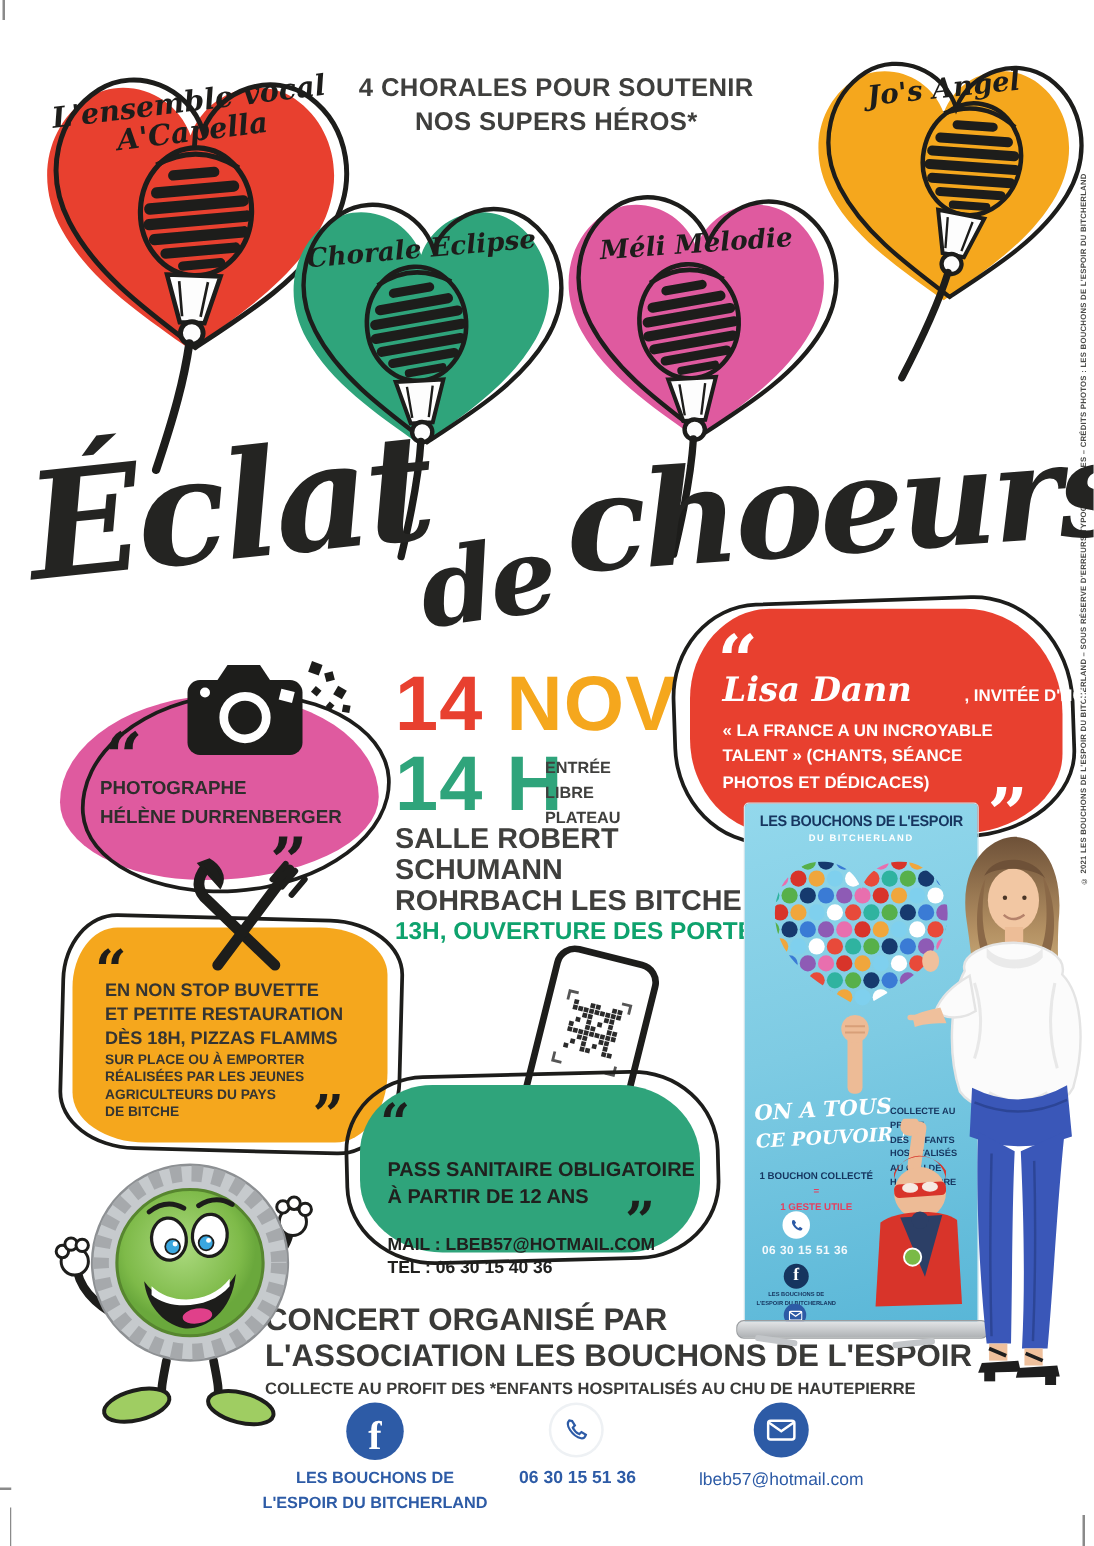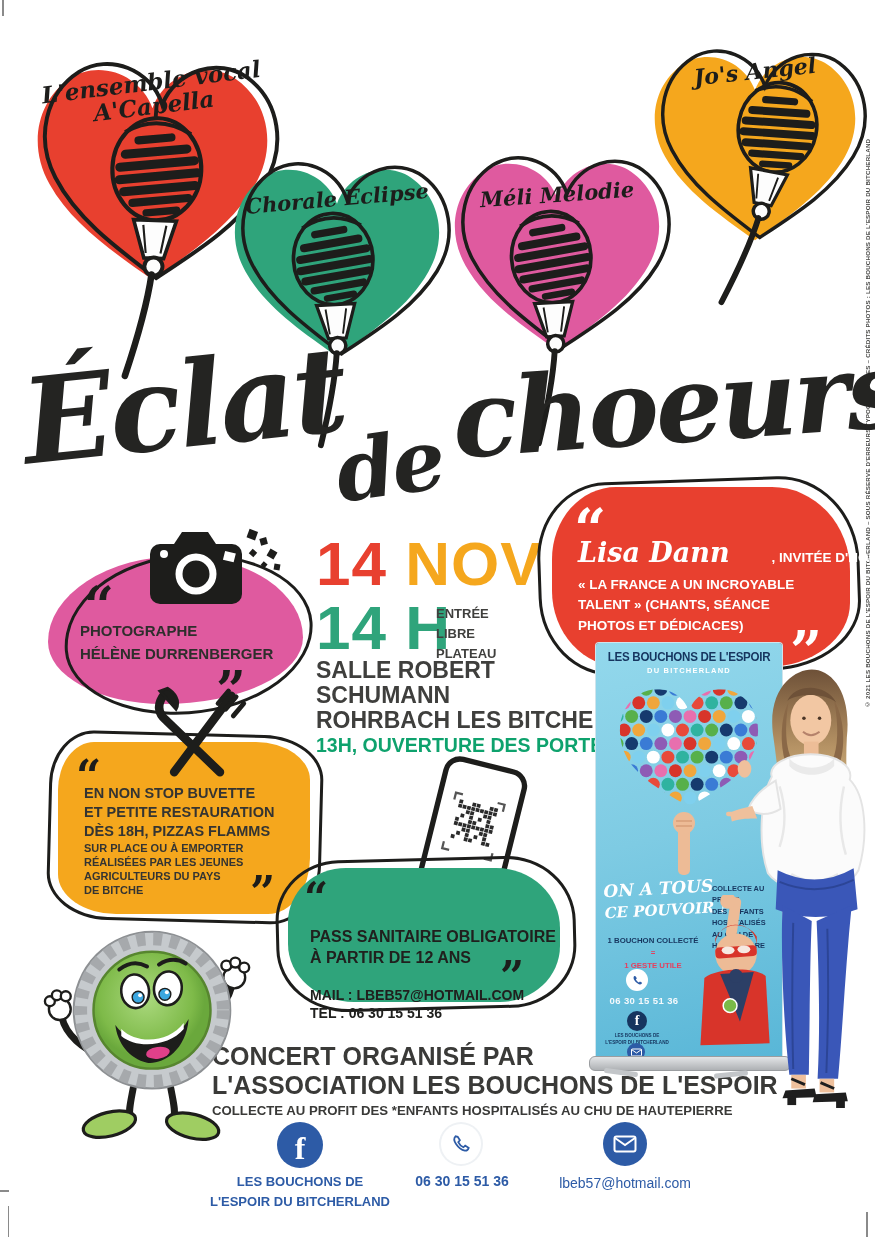--- a/index.html
+++ b/index.html
@@ -123,20 +123,24 @@
         <use href="#heart" fill="none" stroke="#1d1d1b" stroke-width="1.6"></use>
       </svg>
     <svg style="left:58px;top:52px;width:116px;height:246px;transform:rotate(11deg);">
         <use href="#mic"></use>
       </svg>
     <div class="heart-label" style="top:38px;font-size:22px;transform:rotate(-6deg);">
       <div>Jo's Angel</div>
     </div>
   </div>
 
+  <div class="abs" style="left:272px;top:58px;width:346px;text-align:center;font-size:20.5px;font-weight:800;color:#3f3f3d;line-height:1.3;letter-spacing:.3px;">
+    <div>4 CHORALES POUR SOUTENIR</div>
+    <div>NOS SUPERS HÉROS*</div>
+  </div>
 
   <div class="title-word" style="left:22px;top:336px;font-size:118px;transform:rotate(-6deg);">Éclat</div>
   <div class="title-word" style="left:336px;top:416px;font-size:84px;transform:rotate(-8deg);">de</div>
   <div class="title-word" style="left:452px;top:342px;font-size:106px;transform:rotate(-4deg);">choeurs</div>
 
   <div class="blob" style="left:48px;top:556px;width:255px;height:148px;z-index:3;">
     <div class="fill" style="background:#df5a9f;border-radius:52% 48% 55% 45% / 58% 55% 45% 42%;"></div>
     <div class="line" style="inset:-2px -10px -10px 16px;border-radius:50% 50% 52% 48% / 55% 48% 52% 45%;transform:rotate(-4deg);"></div>
     <svg class="abs" style="left:88px;top:-34px;width:150px;height:95px;overflow:visible;" viewBox="0 0 150 95">
       <g fill="#1d1d1b">
@@ -284,21 +288,21 @@
     <div class="fill" style="background:#2fa47b;border-radius:58px 64px 60px 66px / 54px 60px 56px 58px;"></div>
     <div class="line" style="inset:-10px -16px -8px -12px;border-radius:64px 70px 66px 72px / 60px 66px 62px 64px;transform:rotate(-1.5deg);"></div>
     <div class="q" style="left:16px;top:18px;font-size:42px;color:#1d1d1b;">“</div>
     <div class="abs" style="left:22px;top:38px;color:#20201e;font-weight:800;">
       <div style="font-size:16px;line-height:1.3;margin-top:21px;">
         <div>PASS SANITAIRE OBLIGATOIRE</div>
         <div>À PARTIR DE 12 ANS</div>
       </div>
       <div style="font-size:14px;line-height:1.3;margin-top:17px;">
         <div>MAIL : LBEB57@HOTMAIL.COM</div>
-        <div>TEL : 06 30 15 51 36</div>
+        <div>TEL : 06 30 15 40 36</div>
       </div>
     </div>
     <div class="q" style="left:212px;top:96px;font-size:42px;color:#1d1d1b;">”</div>
   </div>
 
   <svg class="abs" style="left:38px;top:908px;width:228px;height:238px;z-index:6;overflow:visible;" viewBox="0 0 230 240">
     <defs>
       <radialGradient id="capg" cx="45%" cy="40%">
           <stop offset="0%" stop-color="#abd97e"></stop>
           <stop offset="80%" stop-color="#7eba49"></stop>

